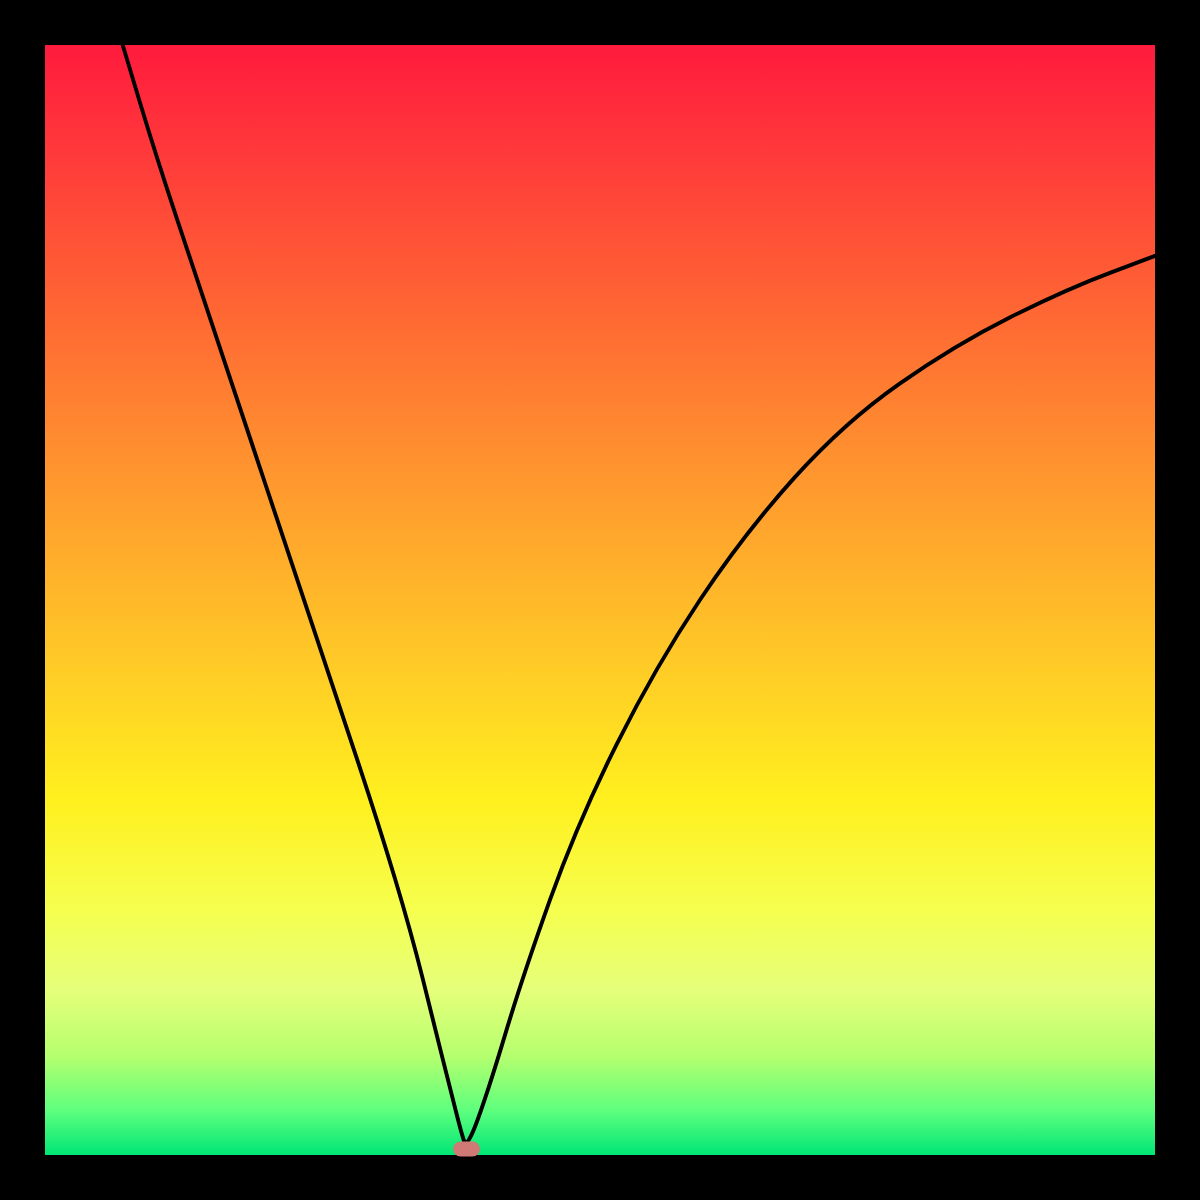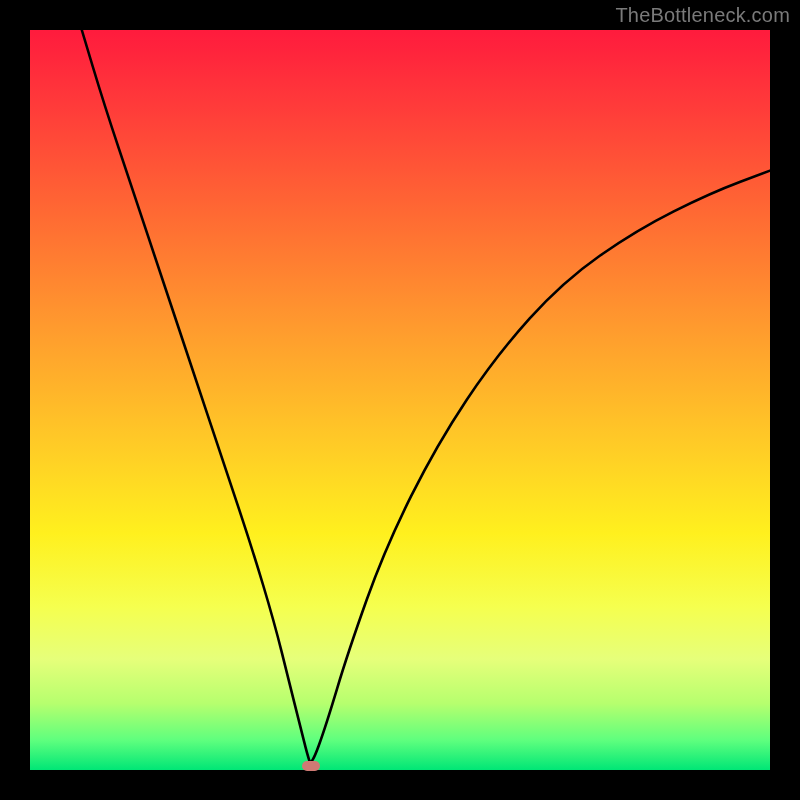--- a/index.html
+++ b/index.html
@@ -26,14 +26,13 @@
 
 <div class="frame">
   <div class="plot"></div>
 
   <svg class="curve" viewBox="0 0 740 740" preserveAspectRatio="none">
     <path id="curve-path" fill="none" stroke="#000" stroke-width="2.6" stroke-linecap="round" d="M 51.8 0.0 Q 51.8 0.0 62.9 37.0 Q 74.0 74.0 88.8 118.4 Q 103.6 162.8 118.4 207.2 Q 133.2 251.6 148.0 296.0 Q 162.8 340.4 177.6 384.8 Q 192.4 429.2 207.2 473.6 Q 222.0 518.0 233.1 555.0 Q 244.2 592.0 251.6 621.6 Q 259.0 651.2 264.5 673.4 Q 270.1 695.6 273.8 710.4 Q 277.5 725.2 279.4 730.8 Q 281.2 736.3 288.6 716.0 Q 296.0 695.6 307.1 658.6 Q 318.2 621.6 336.7 569.8 Q 355.2 518.0 381.1 466.2 Q 407.0 414.4 436.6 370.0 Q 466.2 325.6 499.5 288.6 Q 532.8 251.6 569.8 225.7 Q 606.8 199.8 643.8 181.3 Q 680.8 162.8 710.4 151.7 T 740.0 140.6"></path>
   </svg>
 
   <div class="minmark" id="minmark" style="left: 311.2px; top: 766.3px;"></div>
 
-  <div class="watermark">TheBottleneck.com</div>
 </div>
 
 </body></html>

